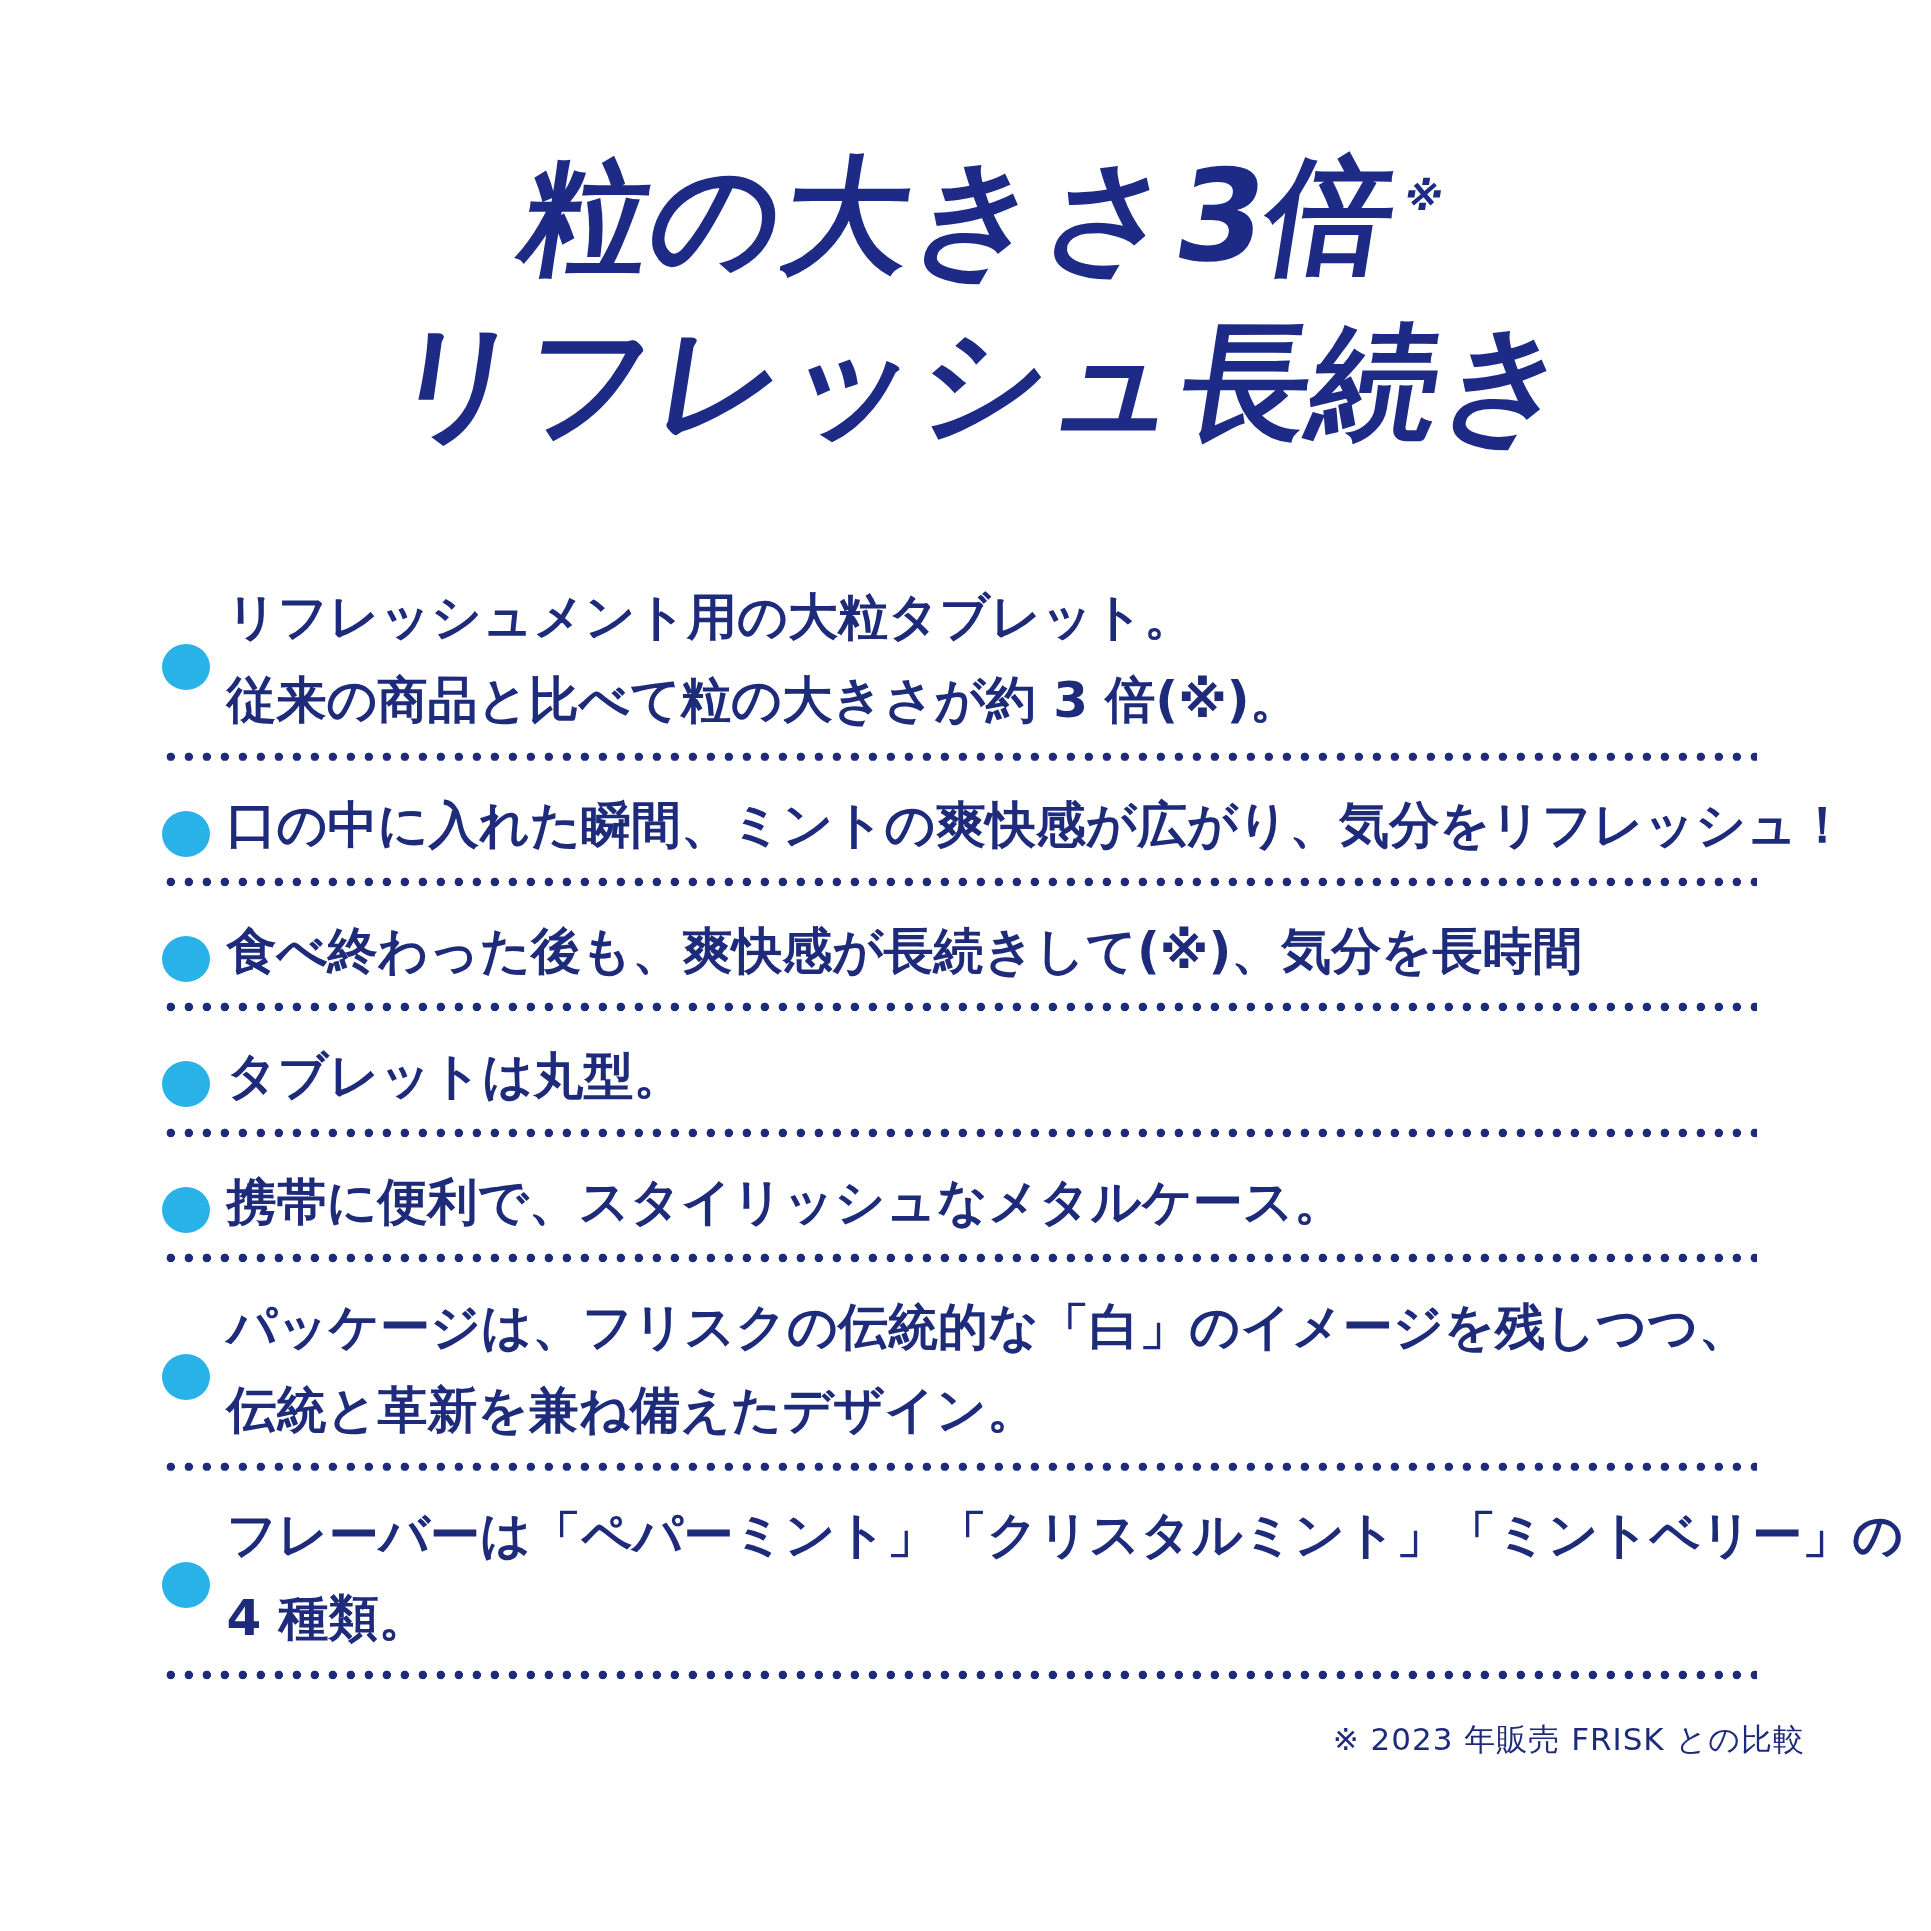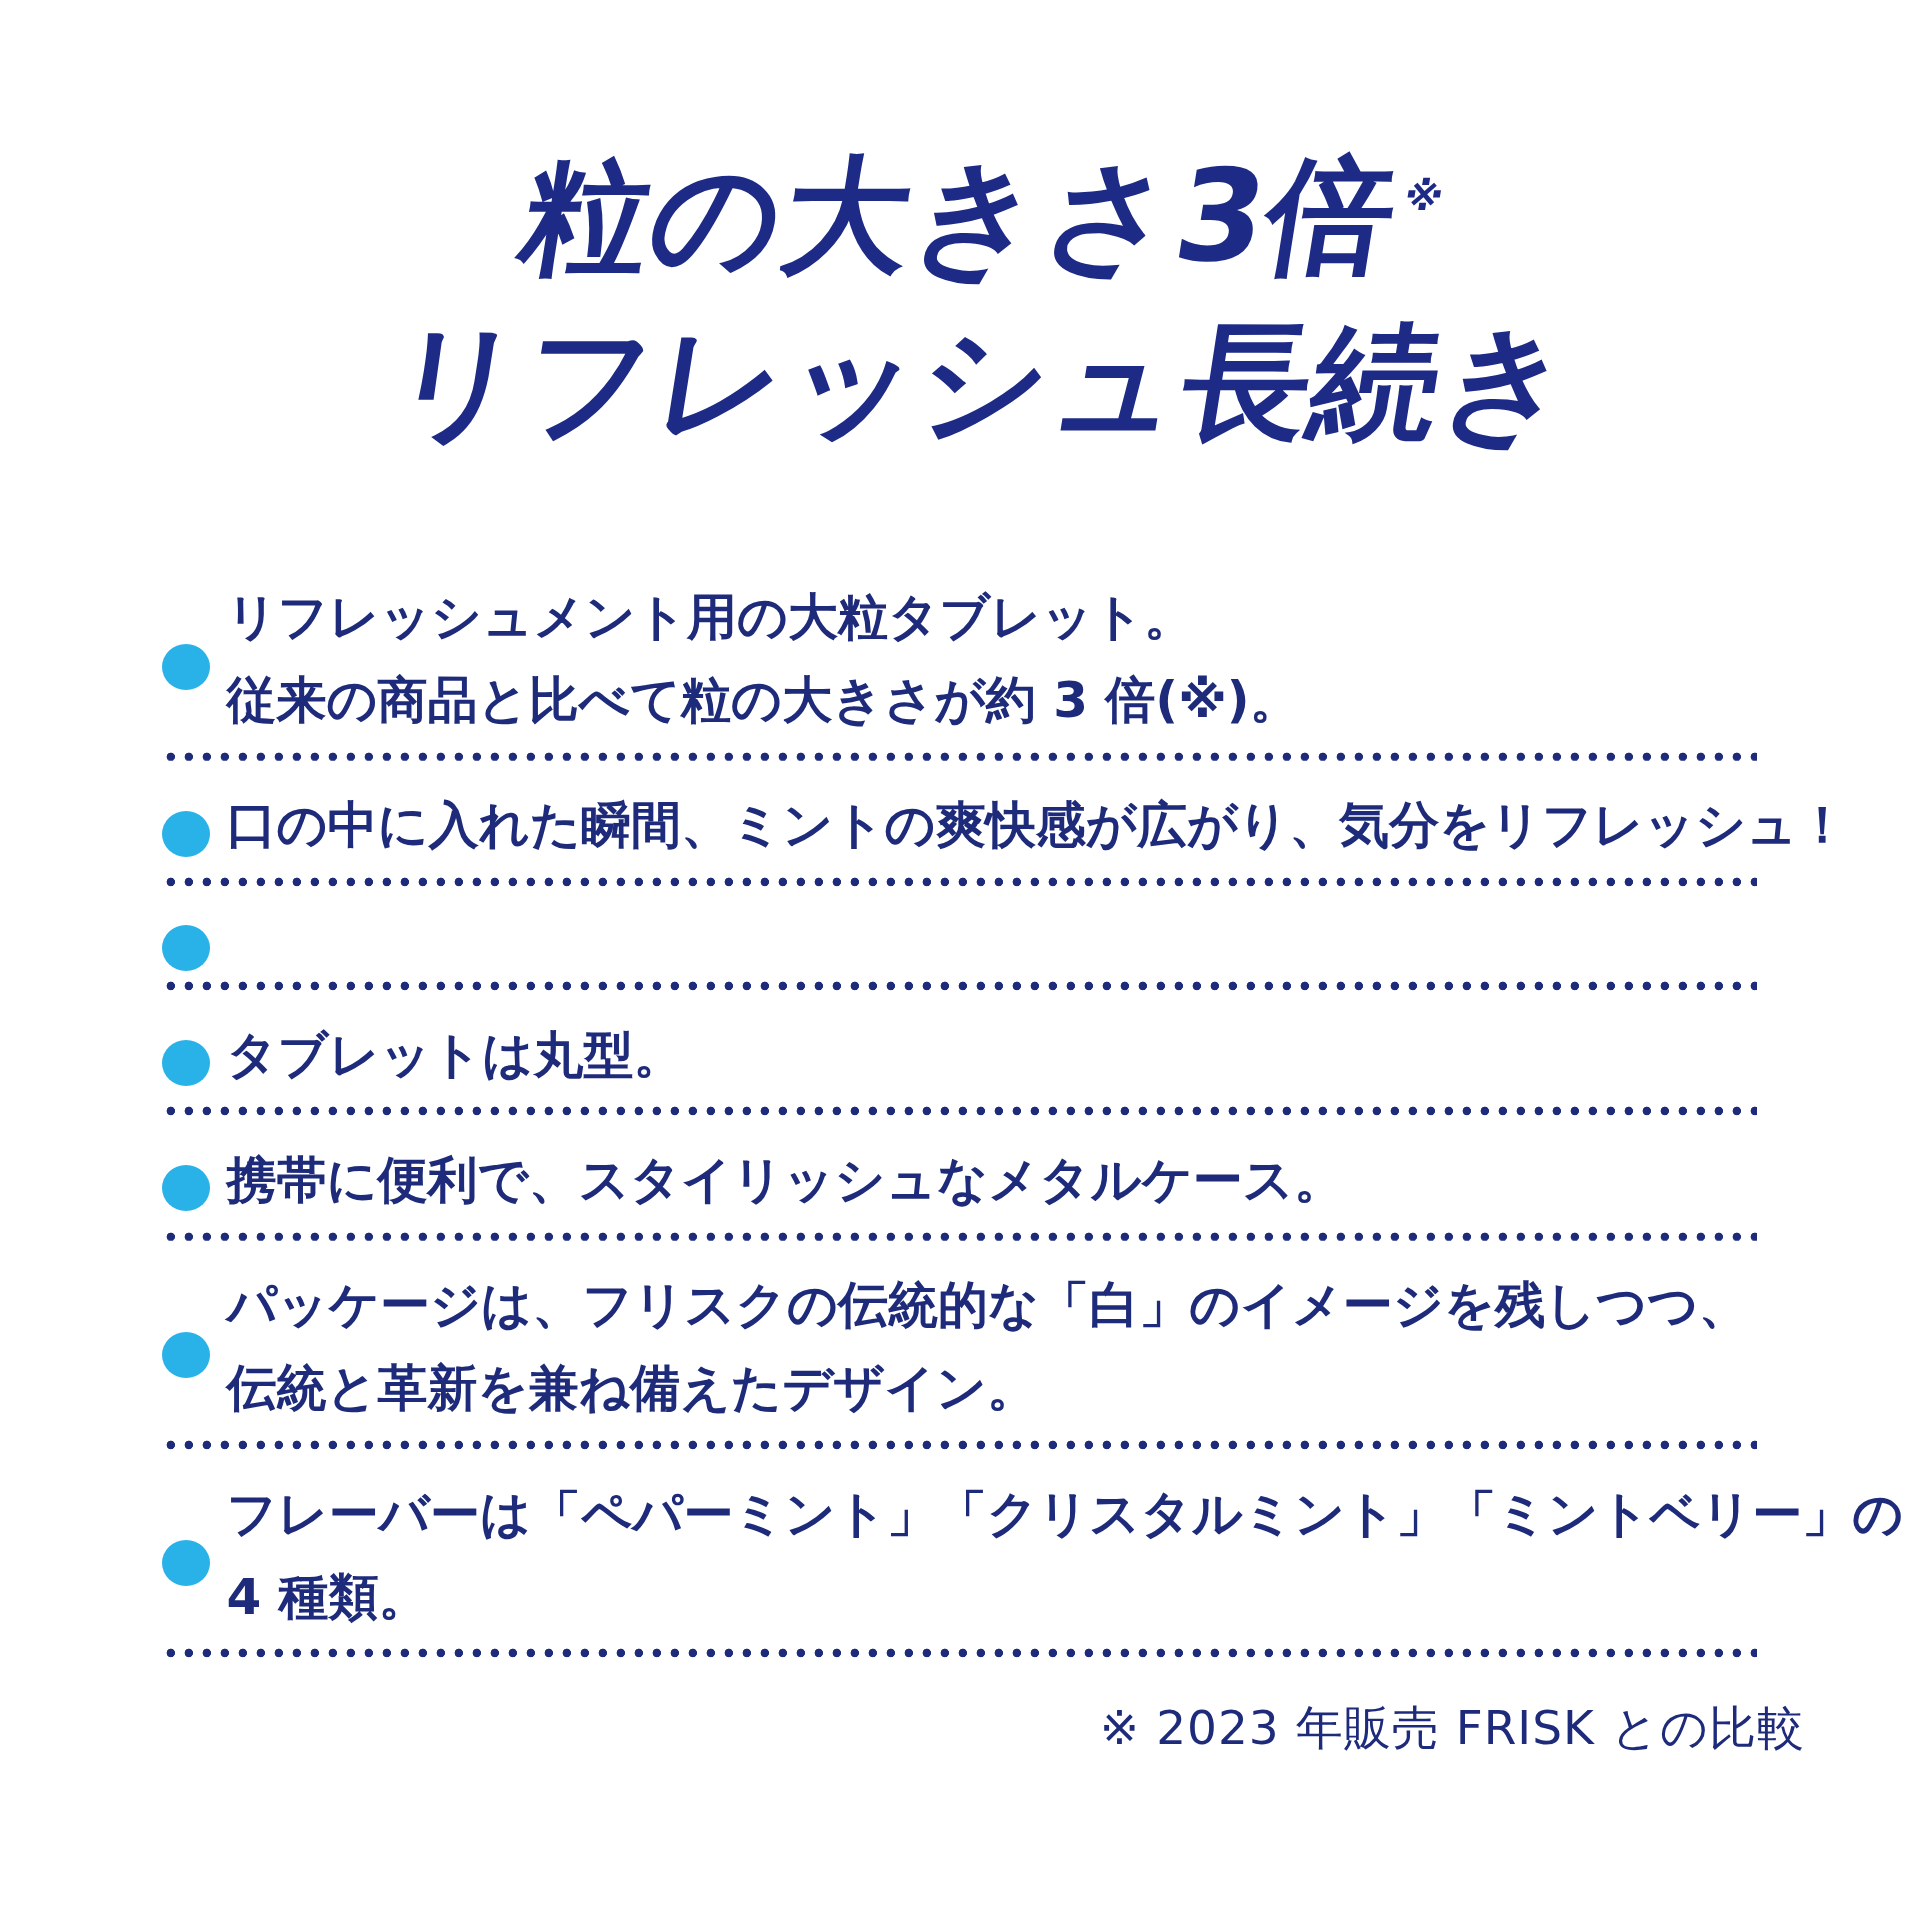--- a/index.html
+++ b/index.html
@@ -57,21 +57,21 @@
     margin:9.7px 48px 23px 3.9px;
     background-image:radial-gradient(circle at 4.8px 4.8px, #1e2b7a 3.9px, transparent 4.5px);
     background-size:18px 9.7px;
     background-repeat:repeat-x;
   }
 
   
   .footnote {
     margin-top:39px;
     text-align:right;
-    font-size:47px;
+    font-size:31px;
     font-weight:normal;
     color:#1e2b7a;
     letter-spacing:1px;
   }
 </style>
 </head>
 <body>
 
 <div class="page">
 
@@ -96,20 +96,21 @@
       <span class="bullet"></span>
       <div class="lines">
         <div class="line">口の中に入れた瞬間、ミントの爽快感が広がり、気分をリフレッシュ！</div>
       </div>
     </div>
     <div class="sep"></div>
 
     <div class="item">
       <span class="bullet"></span>
       <div class="lines">
+        <div class="line">食べ終わった後も、爽快感が長続きして(※)、気分を長時間</div>
       </div>
     </div>
     <div class="sep"></div>
 
     <div class="item">
       <span class="bullet"></span>
       <div class="lines">
         <div class="line">タブレットは丸型。</div>
       </div>
     </div>

